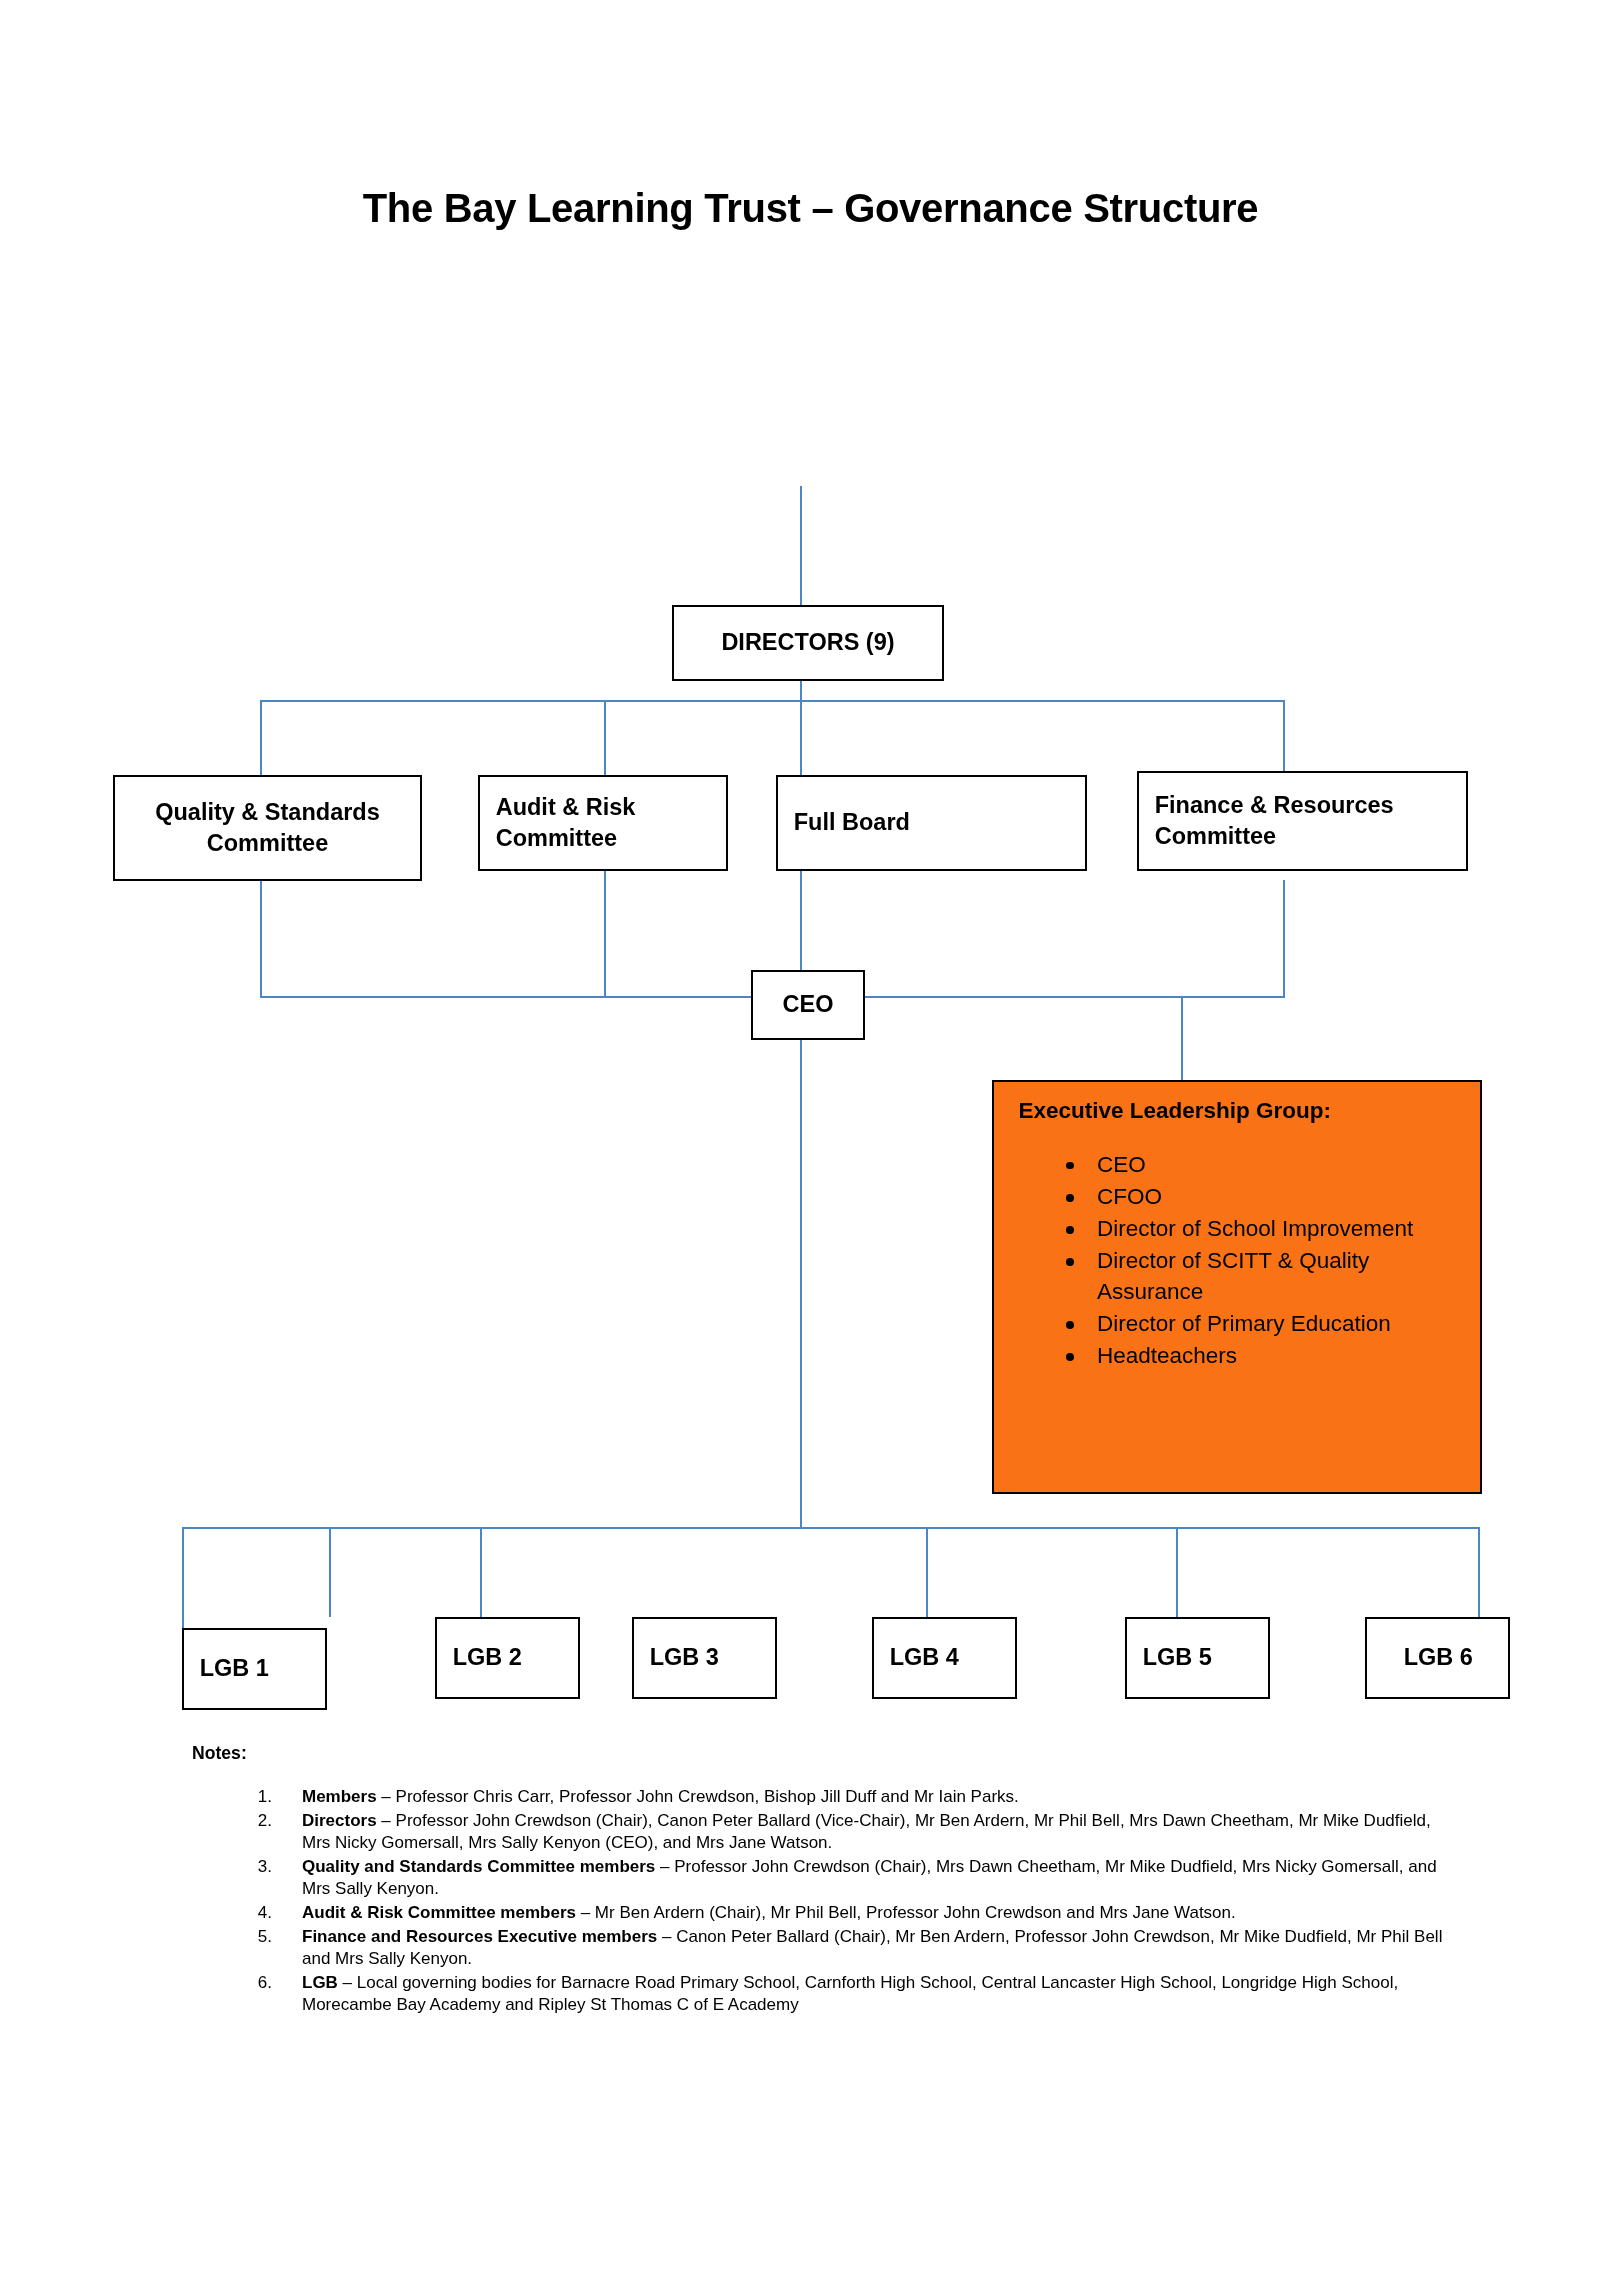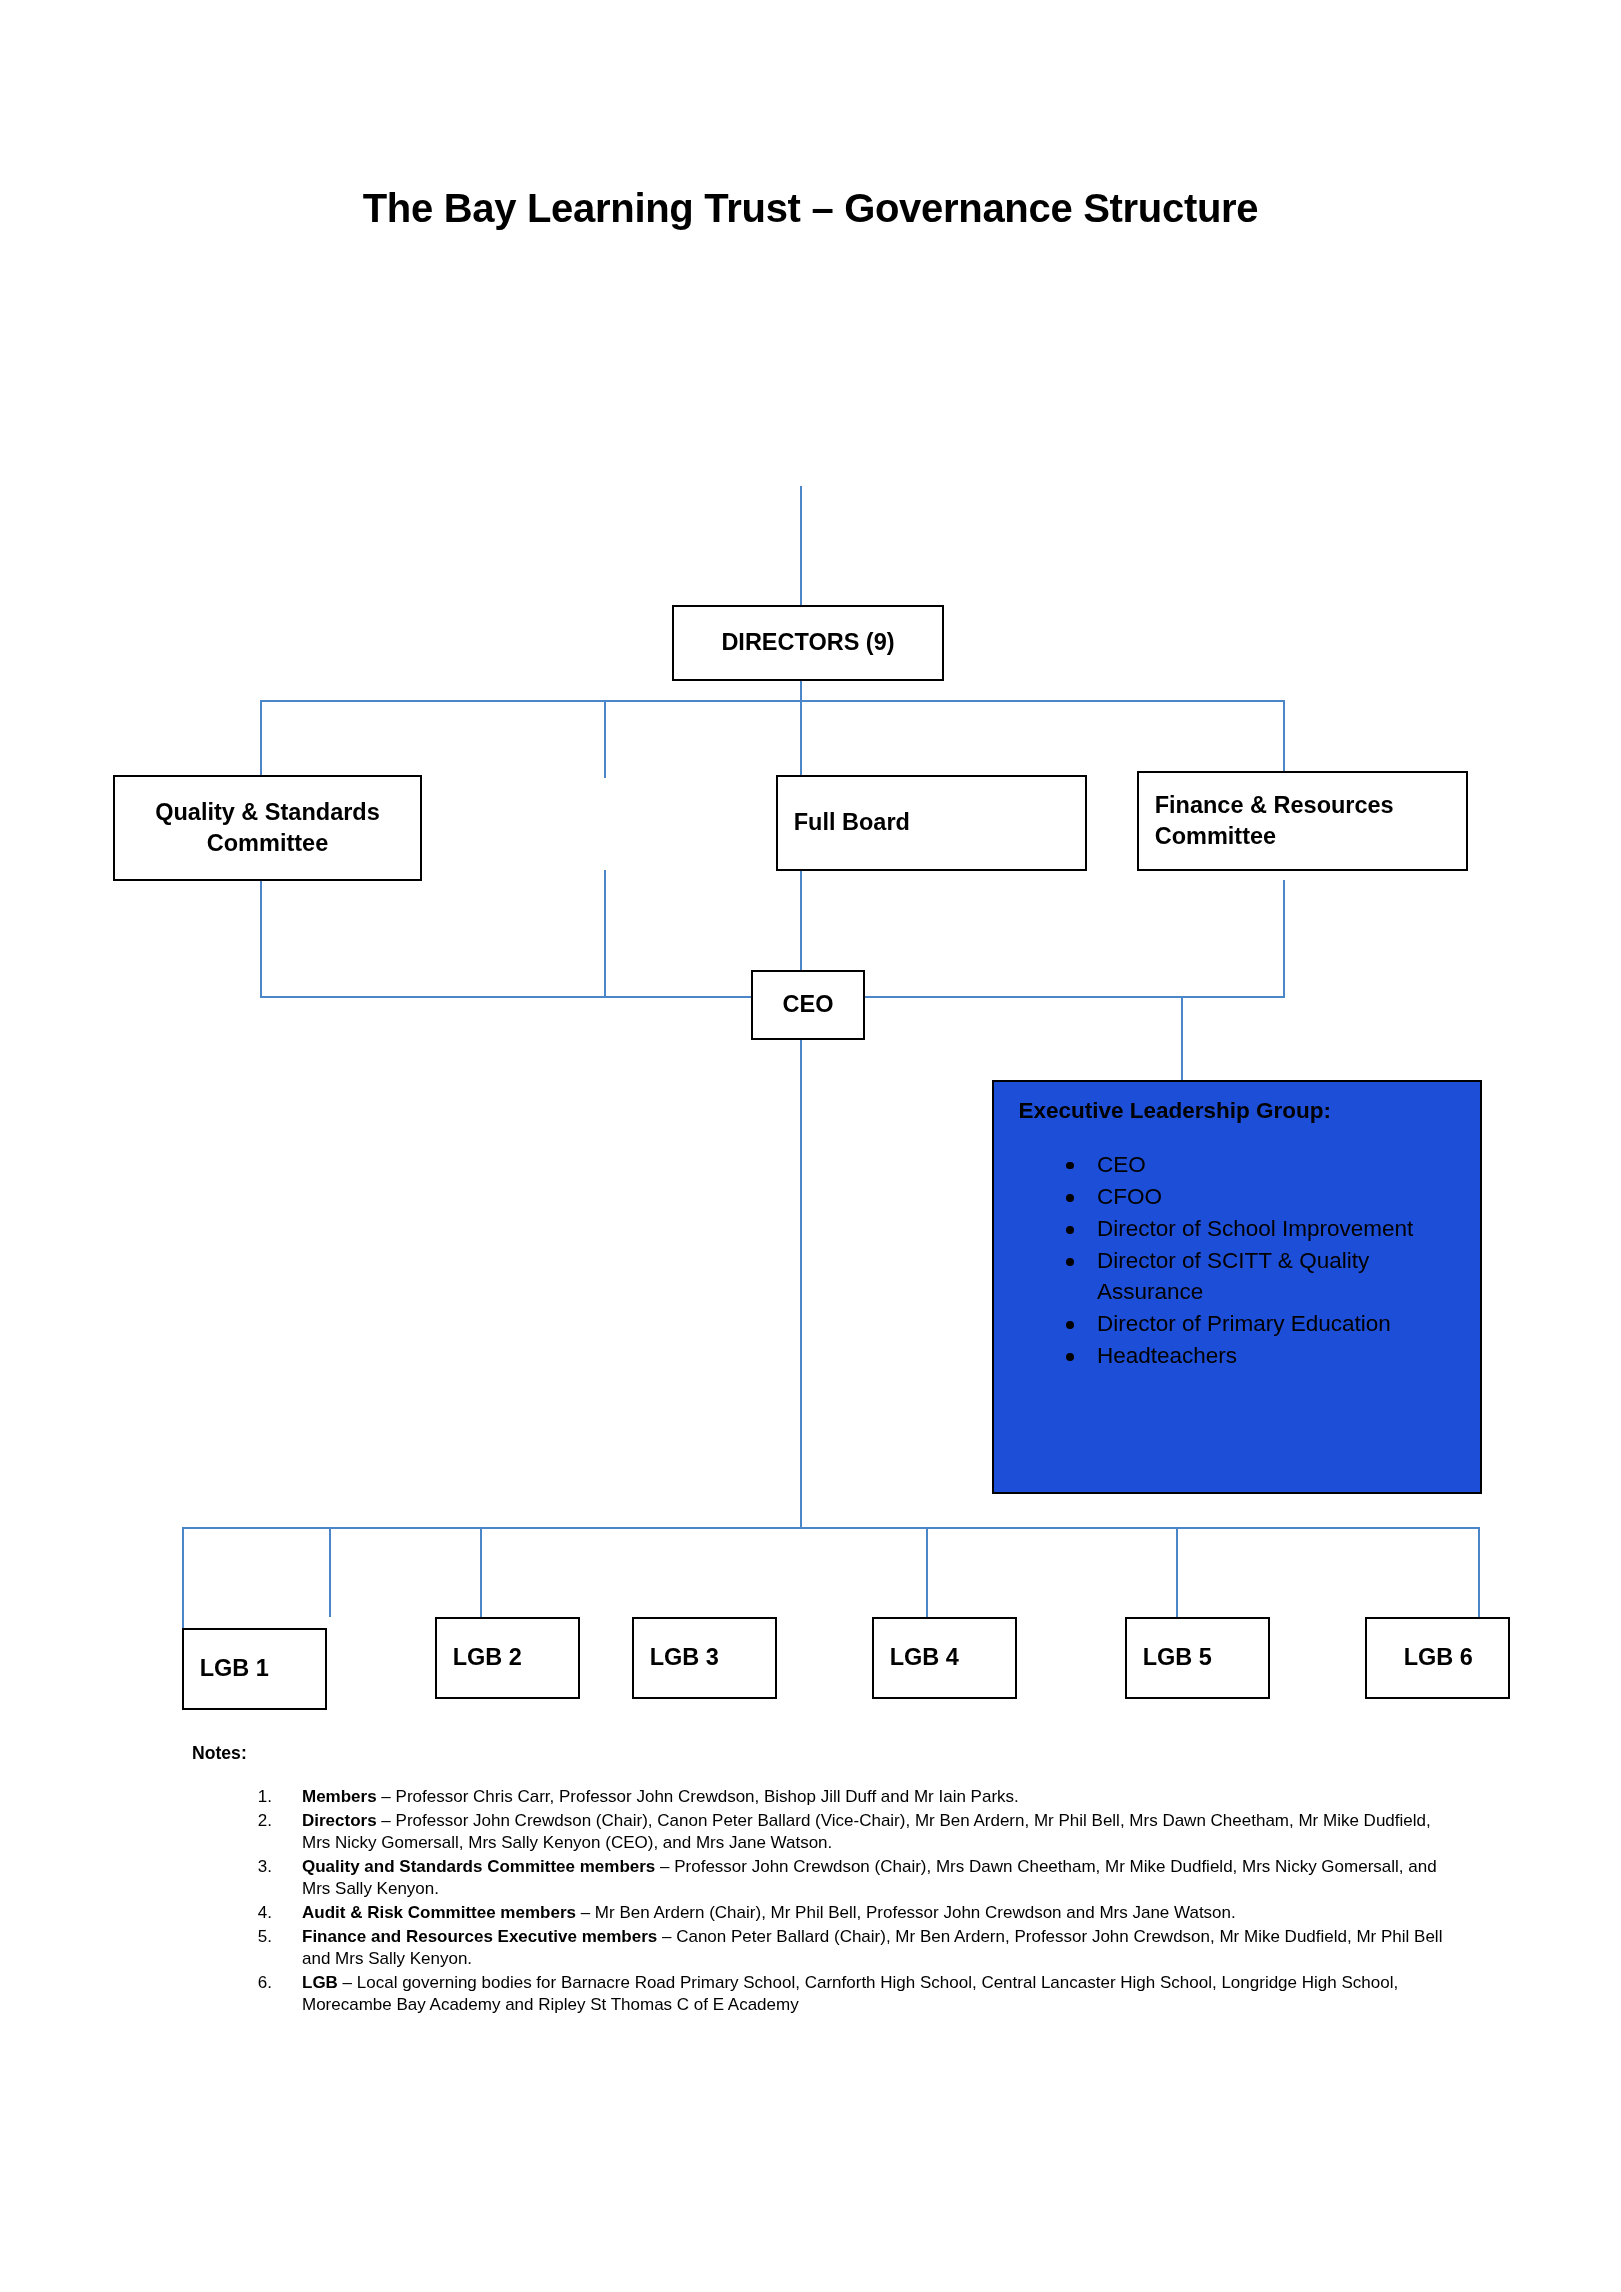--- a/index.html
+++ b/index.html
@@ -74,21 +74,21 @@
 
   
   #elg-box {
     position: absolute;
     left: 992px;
     top: 1080px;
     width: 490px;
     height: 414px;
     box-sizing: border-box;
     border: 2.9px solid #000000;
-    background: #1d4ed8;
+    background: #f97316;
     z-index: 3;
   }
   #elg-title {
     position: absolute;
     left: 24.5px;
     top: 15.7px;
     font-size: 22.5px;
     font-weight: bold;
     white-space: nowrap;
   }
@@ -189,20 +189,23 @@
 
 
   <div class="node center" style="left:672px; top:605px; width:272px; height:76px;text-align:center;">
     <span class="node-label">DIRECTORS (9)</span>
   </div>
 
   <div class="node center" style="left:113px; top:775px; width:309px; height:106px;">
     <span class="node-label">Quality &amp; Standards Committee</span>
   </div>
 
+  <div class="node left-mid" style="left:478px; top:775px; width:250px; height:96px;">
+    <span class="node-label">Audit &amp; Risk Committee</span>
+  </div>
 
   <div class="node left-mid" style="left:776px; top:775px; width:311px; height:96px;">
     <span class="node-label">Full Board</span>
   </div>
 
   <div class="node left-mid" style="left:1137px; top:771px; width:331px; height:100px;">
     <span class="node-label">Finance &amp; Resources Committee</span>
   </div>
 
   <div class="node center" style="left:751px; top:970px; width:114px; height:70px;">

